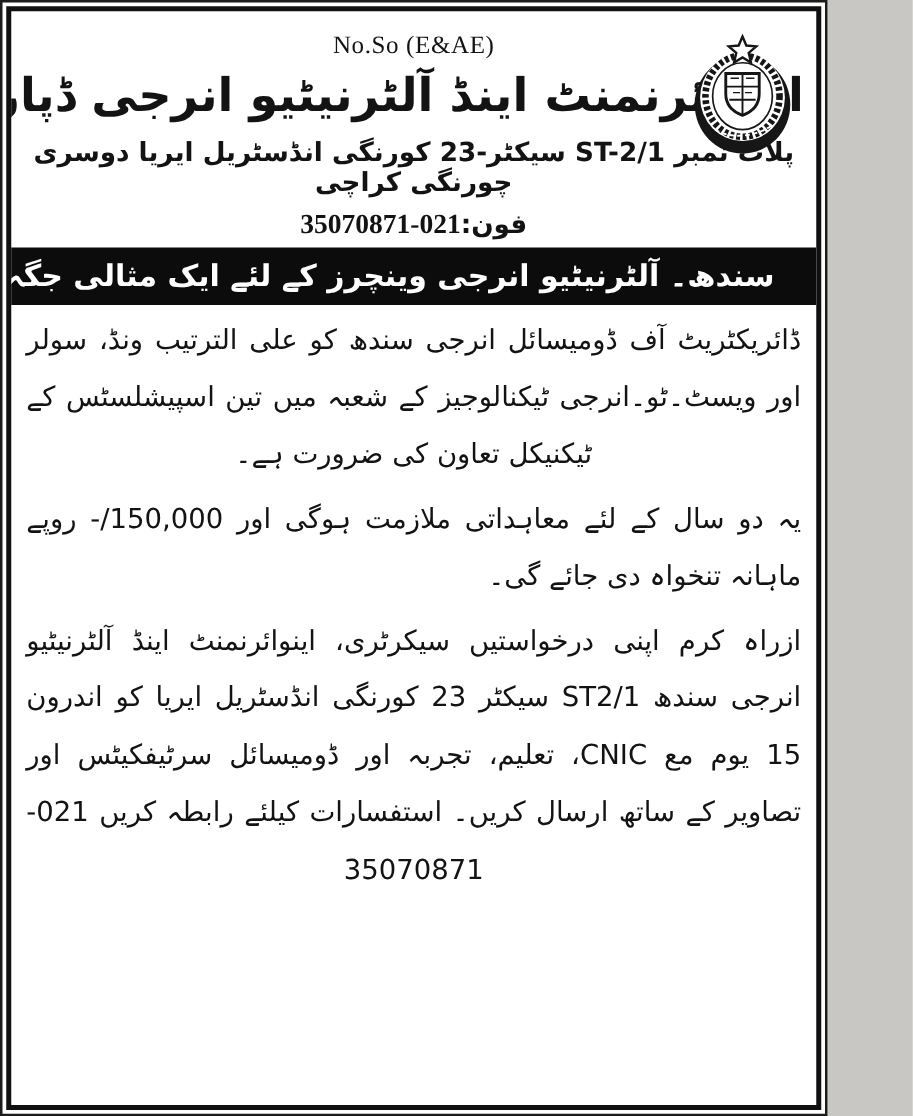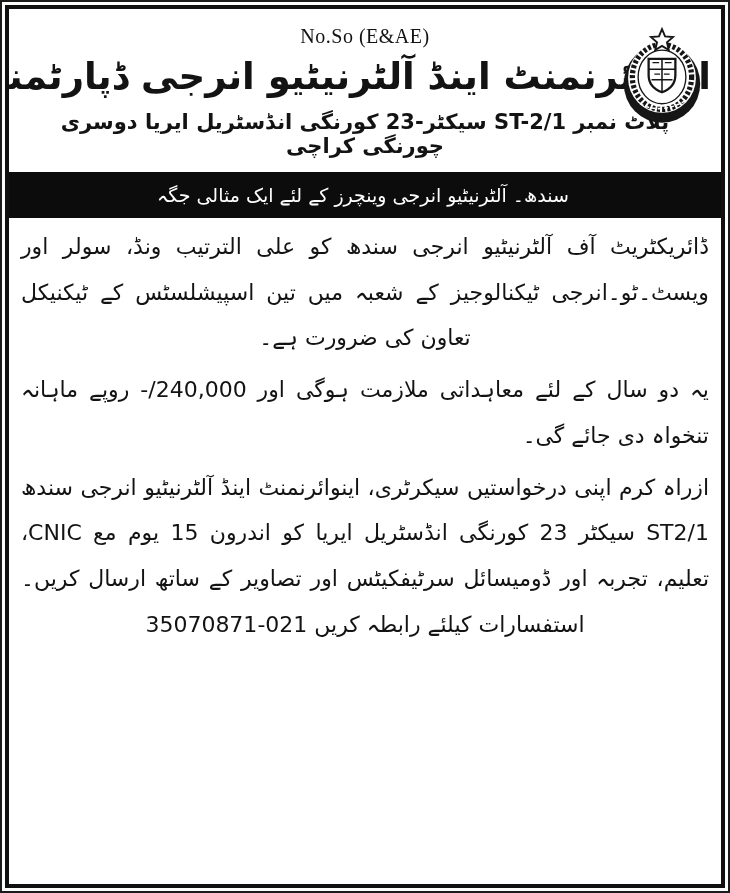--- a/index.html
+++ b/index.html
@@ -1,19 +1,19 @@
 <!DOCTYPE html>
 <html lang="ur"><head>
 <meta charset="utf-8">
 <style>
   html, body { margin: 0; padding: 0; background: #c9c7c3; }
   * { box-sizing: border-box; }
 
   .page {
-    width: 730px; height: 893px;
+    width: 662px; height: 893px;
     background: #fdfdfc;
     border: 2px solid #1b1b1b;
     padding: 3px;
     overflow: hidden;
     font-family: "DejaVu Sans", sans-serif;
     color: #131313;
   }
   .inner-frame {
     border: 4px solid #101010;
     width: 100%; height: 100%;
@@ -60,23 +60,23 @@
     position: absolute; top: 2px; right: 6px;
     width: 86px; height: 98px;
   }
 
   
   .banner {
     margin: 6px -10px 0 -14px;  
     background: #0c0c0c;
     color: #ffffff;
     height: 46px;
-    display: flex; align-items: center; justify-content: center;
+    display: flex; align-items: center; justify-content: flex-end;
     direction: rtl;
-    font-size: 19px; font-weight: normal;
+    font-size: 24px; font-weight: bold;
     letter-spacing: 0.5px;
   }
 
   
   .content {
     direction: rtl;
     padding: 6px 2px 0 2px;
     font-size: 22px;
     line-height: 2.08;
   }
@@ -92,20 +92,23 @@
 <body>
 
 <div class="page">
   <div class="inner-frame">
 
     <div class="letterhead">
       <div class="no-line">No.So (E&amp;AE)</div>
       <div class="dept-line">اینوائرنمنٹ اینڈ آلٹرنیٹیو انرجی ڈپارٹمنٹ</div>
       <div class="address-line">پلاٹ نمبر ST-2/1 سیکٹر-23 کورنگی انڈسٹریل ایریا دوسری چورنگی کراچی</div>
       <div class="phone-row">
+        <span>
+          <span>فون:</span><span class="num">021-35070871</span>
+        </span>
       </div>
 
       <svg class="crest" viewBox="0 0 90 102">
 
         <ellipse cx="45" cy="59" rx="40" ry="41" fill="#161616"></ellipse>
         <ellipse cx="45" cy="53" rx="35.5" ry="36.5" fill="#ffffff"></ellipse>
 
         <ellipse cx="45" cy="52" rx="31" ry="34" fill="#ffffff" stroke="#161616" stroke-width="5.5" stroke-dasharray="3.2,2.1"></ellipse>
         <ellipse cx="45" cy="52" rx="25" ry="28" fill="none" stroke="#161616" stroke-width="1.4"></ellipse>
 
@@ -117,19 +120,19 @@
 
         <path d="M45,2 l3.2,7.6 8.3,0.7 -6.3,5.4 1.9,8.1 -7.1,-4.3 -7.1,4.3 1.9,-8.1 -6.3,-5.4 8.3,-0.7 Z" fill="#ffffff" stroke="#161616" stroke-width="2"></path>
       </svg>
     </div>
 
     <div class="banner" style="background: rgb(12, 12, 12); color: rgb(255, 255, 255);">
       <span>سندھ۔ آلٹرنیٹیو انرجی وینچرز کے لئے ایک مثالی جگہ</span>
     </div>
 
     <div class="content">
-      <p class="last-center">ڈائریکٹریٹ آف آلٹرنیٹیو انرجی سندھ کو علی الترتیب ونڈ، سولر اور ویسٹ۔ٹو۔انرجی ٹیکنالوجیز کے شعبہ میں تین اسپیشلسٹس کے ٹیکنیکل تعاون کی ضرورت ہے۔</p>
-      <p class="last-right">یہ دو سال کے لئے معاہداتی ملازمت ہوگی اور 240,000/- روپے ماہانہ تنخواہ دی جائے گی۔</p>
+      <p class="last-center">ڈائریکٹریٹ آف ڈومیسائل انرجی سندھ کو علی الترتیب ونڈ، سولر اور ویسٹ۔ٹو۔انرجی ٹیکنالوجیز کے شعبہ میں تین اسپیشلسٹس کے ٹیکنیکل تعاون کی ضرورت ہے۔</p>
+      <p class="last-right">یہ دو سال کے لئے معاہداتی ملازمت ہوگی اور 150,000/- روپے ماہانہ تنخواہ دی جائے گی۔</p>
       <p class="last-center">ازراہ کرم اپنی درخواستیں سیکرٹری، اینوائرنمنٹ اینڈ آلٹرنیٹیو انرجی سندھ ST2/1 سیکٹر 23 کورنگی انڈسٹریل ایریا کو اندرون 15 یوم مع CNIC، تعلیم، تجربہ اور ڈومیسائل سرٹیفکیٹس اور تصاویر کے ساتھ ارسال کریں۔ استفسارات کیلئے رابطہ کریں 021-35070871</p>
     </div>
 
   </div>
 </div>
 
 </body></html>

